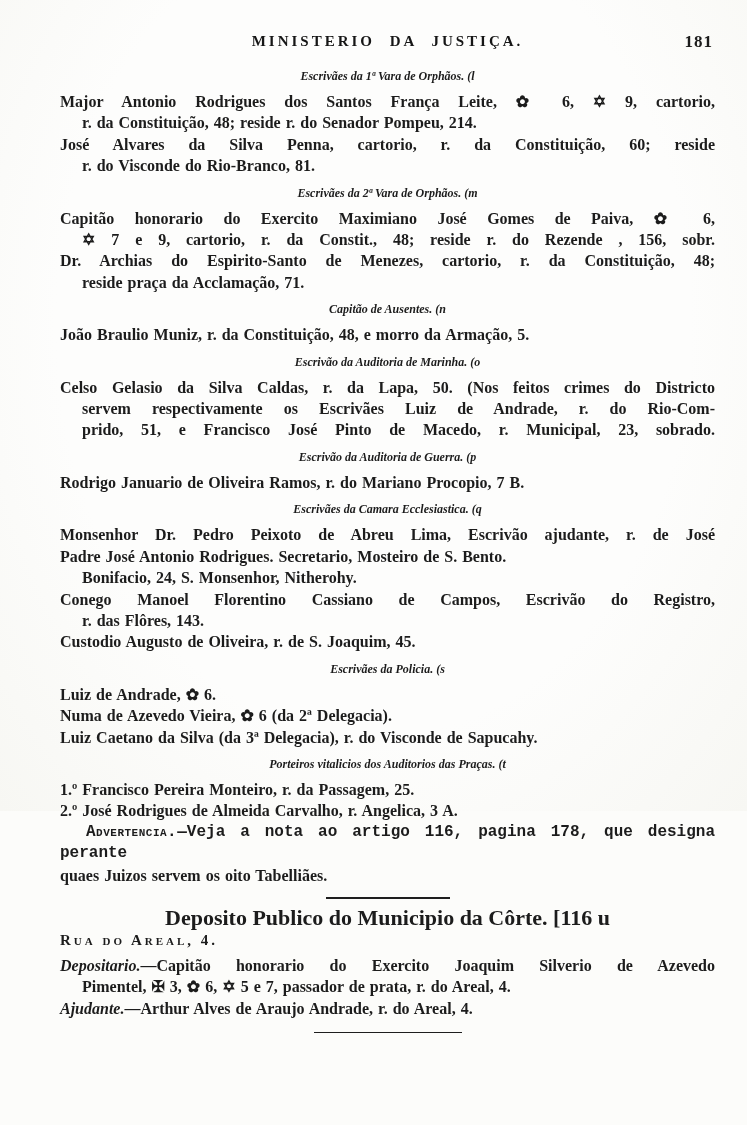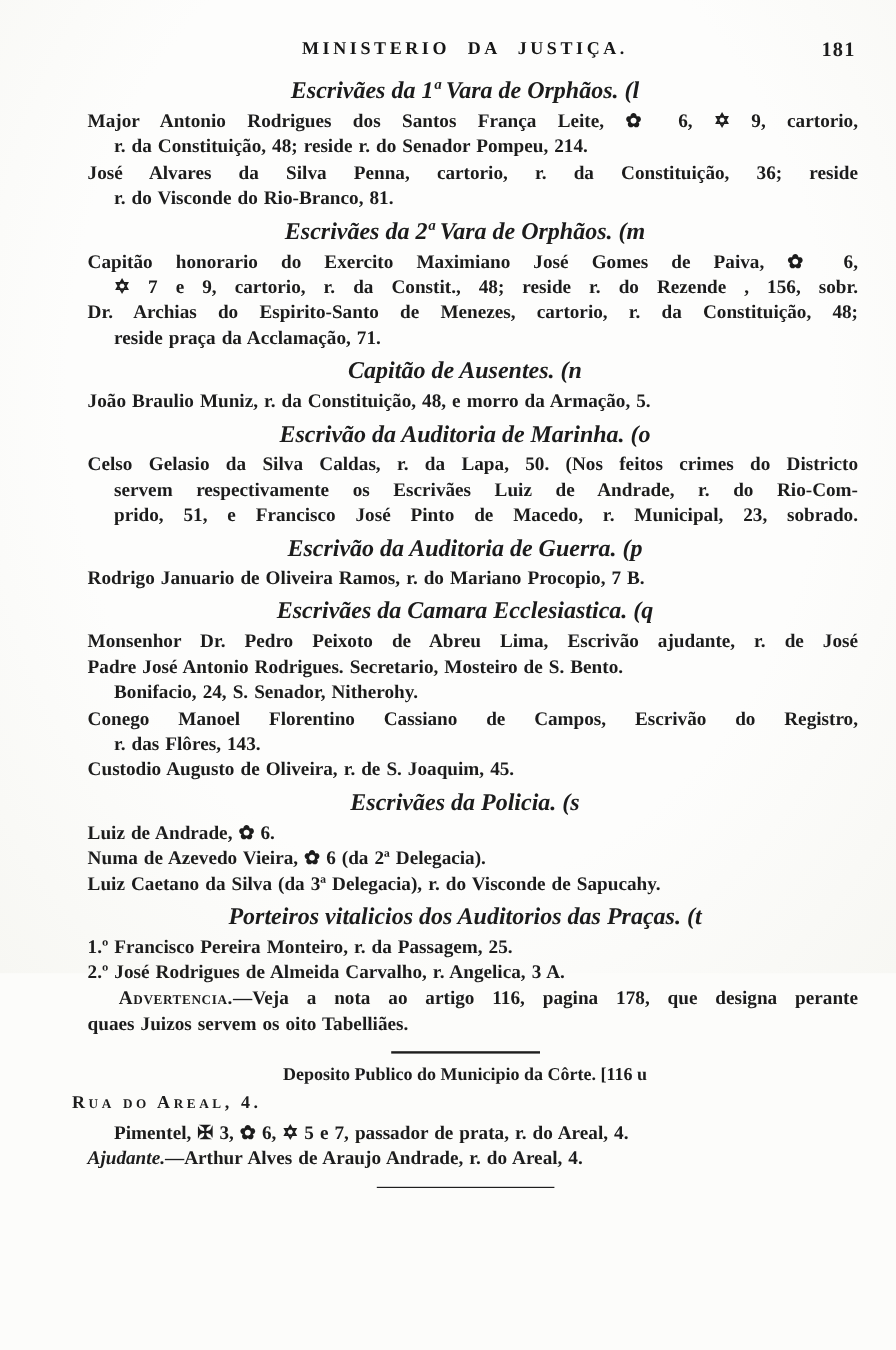--- a/index.html
+++ b/index.html
@@ -40,45 +40,44 @@
     margin-left: 34px;
   }
   .heading {
     text-align: center;
     margin: 7px 0 5px 0;
     line-height: 19px;
   }
   .heading.italic {
     font-style: italic;
     font-weight: bold;
-    font-size: 20px;
+    font-size: 12px;
   }
   .heading.bold {
     font-weight: bold;
-    font-size: 15px;
+    font-size: 22px;
     margin-top: 9px;
   }
   .subheading {
     text-align: left;
     font-weight: bold;
     font-variant: small-caps;
     font-size: 15px;
     letter-spacing: 3px;
     margin: 2px 0 6px 0;
   }
   .line {
     font-size: 16px;
     font-weight: bold;
     line-height: 21.4px;
     word-spacing: 1px;
     white-space: normal;
-    margin-left: 13px;
   }
   .line.i-cont { padding-left: 22px; }
-  .line.i-para { text-indent: 26px; }
+  .line.i-para { text-indent: 26px; font-family: Liberation Mono, monospace; }
   .line.jl { text-align: justify; text-align-last: justify; }
   .lead-italic { font-style: italic; text-align: center; }
   .lead-smallcaps { font-variant: small-caps; letter-spacing: 0.5px; }
   .divider {
     border: 0;
     border-top: 2.5px solid #1e1e1e;
     width: 124px;
     margin: 11px auto 8px auto;
   }
   .divider.thin {
@@ -94,21 +93,21 @@
 <div class="page">
   <div class="page-header">
     <div class="title">MINISTERIO DA JUSTIÇA.</div>
     <div class="pagenum">181</div>
   </div>
   <div id="content">
       <section class="section">
         <div class="heading italic">Escrivães da 1ª Vara de Orphãos. (l</div>
         <div class="line jl">Major Antonio Rodrigues dos Santos França Leite, ✿ 6, ✡ 9, cartorio,</div>
         <div class="line i-cont">r. da Constituição, 48; reside r. do Senador Pompeu, 214.</div>
-        <div class="line jl">José Alvares da Silva Penna, cartorio, r. da Constituição, 36; reside</div>
+        <div class="line jl">José Alvares da Silva Penna, cartorio, r. da Constituição, 60; reside</div>
         <div class="line i-cont">r. do Visconde do Rio-Branco, 81.</div>
       </section>
       <section class="section">
         <div class="heading italic">Escrivães da 2ª Vara de Orphãos. (m</div>
         <div class="line jl">Capitão honorario do Exercito Maximiano José Gomes de Paiva, ✿ 6,</div>
         <div class="line i-cont jl">✡ 7 e 9, cartorio, r. da Constit., 48; reside r. do Rezende , 156, sobr.</div>
         <div class="line jl">Dr. Archias do Espirito-Santo de Menezes, cartorio, r. da Constituição, 48;</div>
         <div class="line i-cont">reside praça da Acclamação, 71.</div>
       </section>
       <section class="section">
@@ -122,21 +121,21 @@
         <div class="line i-cont jl">prido, 51, e Francisco José Pinto de Macedo, r. Municipal, 23, sobrado.</div>
       </section>
       <section class="section">
         <div class="heading italic">Escrivão da Auditoria de Guerra. (p</div>
         <div class="line">Rodrigo Januario de Oliveira Ramos, r. do Mariano Procopio, 7 B.</div>
       </section>
       <section class="section">
         <div class="heading italic">Escrivães da Camara Ecclesiastica. (q</div>
         <div class="line jl">Monsenhor Dr. Pedro Peixoto de Abreu Lima, Escrivão ajudante, r. de José</div>
         <div class="line">Padre José Antonio Rodrigues. Secretario, Mosteiro de S. Bento.</div>
-        <div class="line i-cont">Bonifacio, 24, S. Senador, Nitherohy.</div>
+        <div class="line i-cont">Bonifacio, 24, S. Monsenhor, Nitherohy.</div>
         <div class="line jl">Conego Manoel Florentino Cassiano de Campos, Escrivão do Registro,</div>
         <div class="line i-cont">r. das Flôres, 143.</div>
       </section>
       <section class="section">
         <div class="line">Custodio Augusto de Oliveira, r. de S. Joaquim, 45.</div>
       </section>
       <section class="section">
         <div class="heading italic">Escrivães da Policia. (s</div>
         <div class="line">Luiz de Andrade, ✿ 6.</div>
         <div class="line">Numa de Azevedo Vieira, ✿ 6 (da 2ª Delegacia).</div>
@@ -146,18 +145,19 @@
         <div class="heading italic">Porteiros vitalicios dos Auditorios das Praças. (t</div>
         <div class="line">1.º Francisco Pereira Monteiro, r. da Passagem, 25.</div>
         <div class="line">2.º José Rodrigues de Almeida Carvalho, r. Angelica, 3 A.</div>
         <div class="line i-para jl"><span class="lead-smallcaps">Advertencia.</span>—Veja a nota ao artigo 116, pagina 178, que designa perante</div>
         <div class="line">quaes Juizos servem os oito Tabelliães.</div>
       </section>
       <div class="divider thick"></div>
       <section class="section">
         <div class="heading bold">Deposito Publico do Municipio da Côrte. [116 u</div>
         <div class="subheading">Rua do Areal, 4.</div>
+        <div class="line jl"><span class="lead-italic">Depositario.</span>—Capitão honorario do Exercito Joaquim Silverio de Azevedo</div>
         <div class="line i-cont">Pimentel, ✠ 3, ✿ 6, ✡ 5 e 7, passador de prata, r. do Areal, 4.</div>
         <div class="line"><span class="lead-italic">Ajudante.</span>—Arthur Alves de Araujo Andrade, r. do Areal, 4.</div>
       </section>
       <div class="divider thin"></div>
     </div>
 </div>
 
 </body></html>

